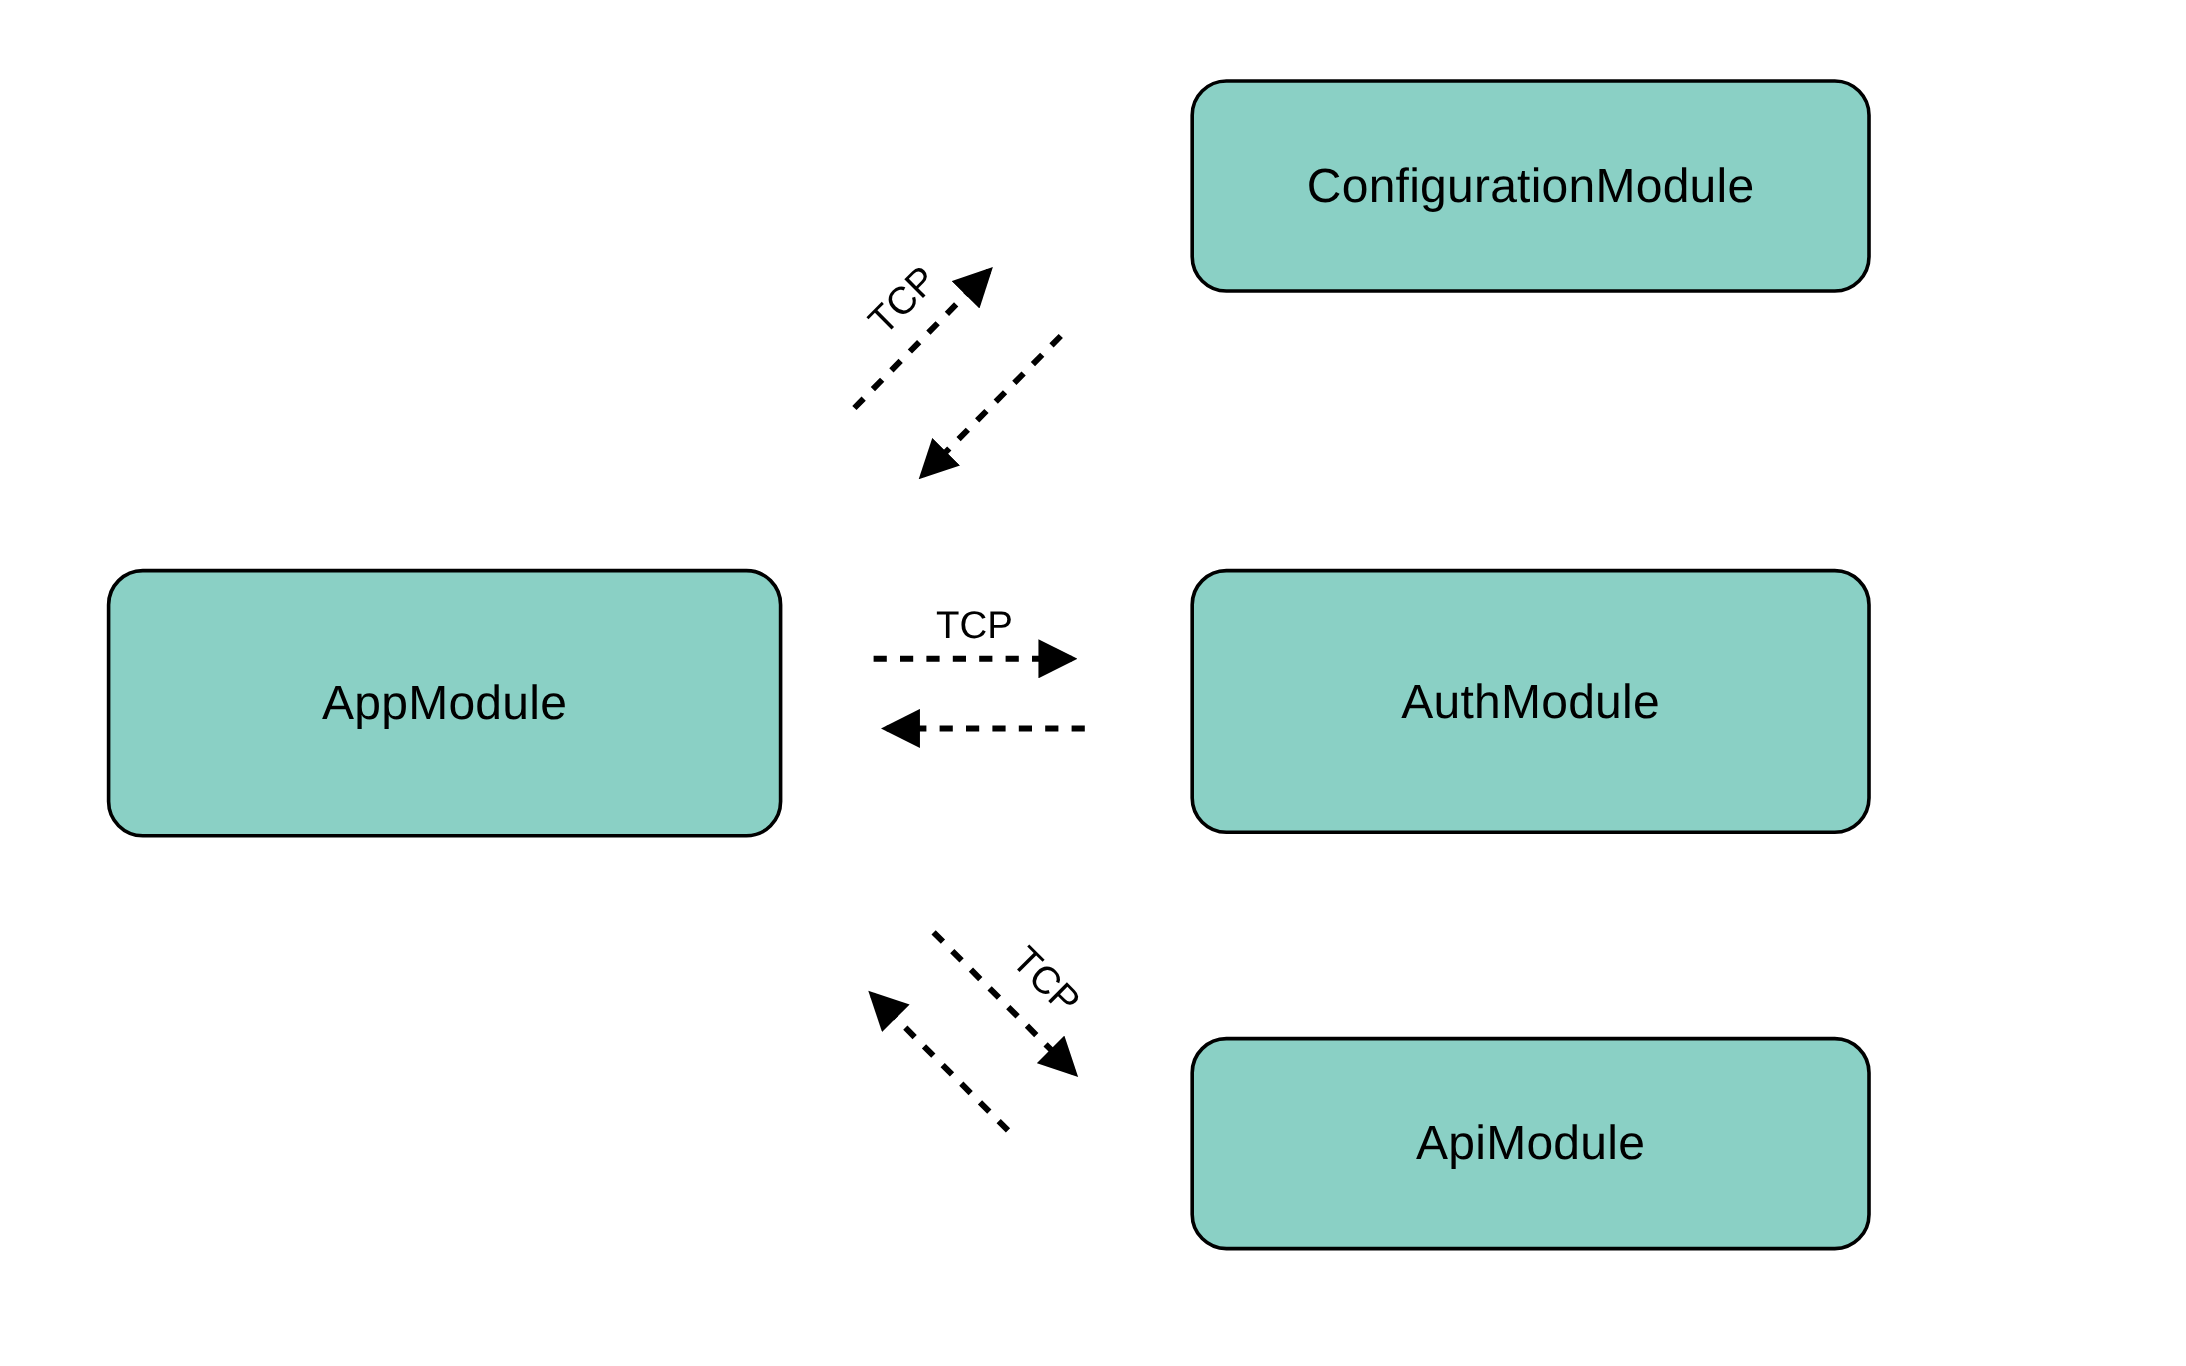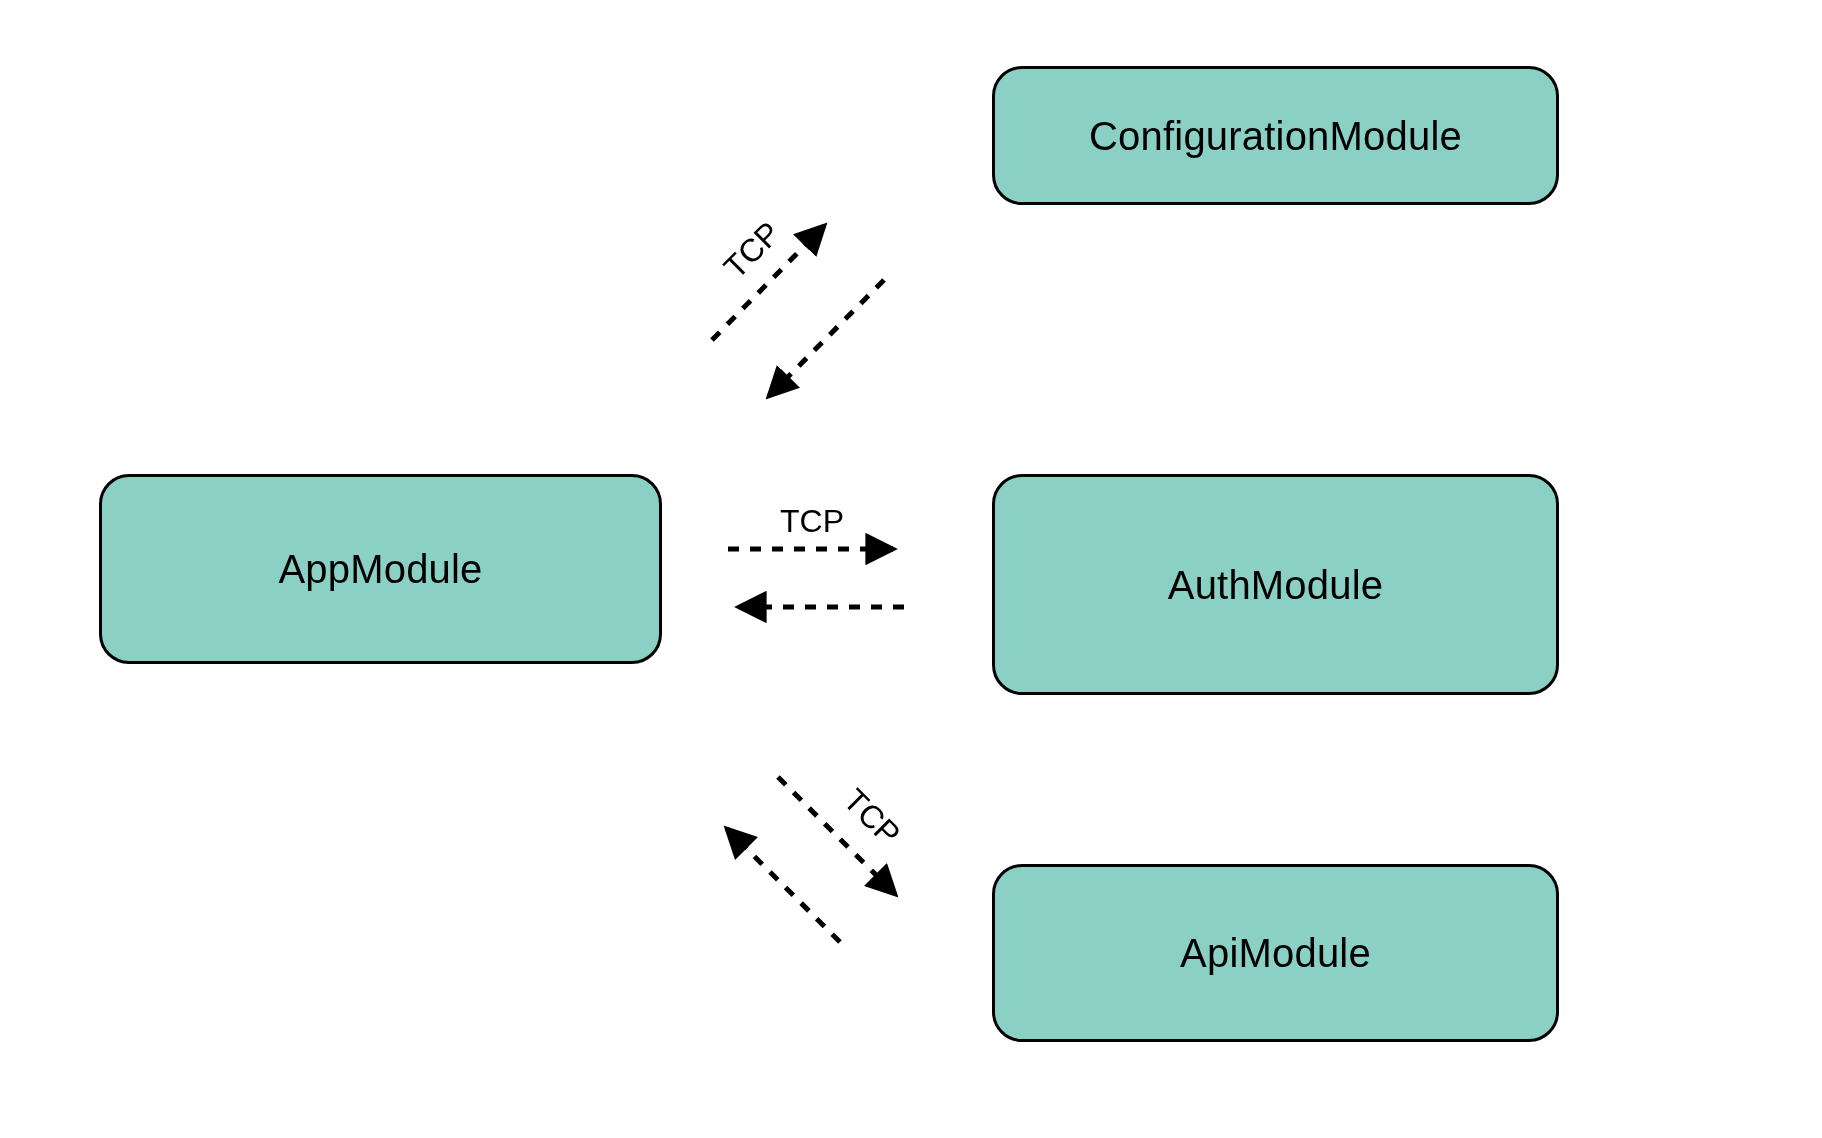--- a/index.html
+++ b/index.html
@@ -87,25 +87,25 @@
       <line x1="840" y1="942" x2="727" y2="829" stroke="#000000" stroke-width="5" stroke-dasharray="11 11" marker-end="url(#arrowhead)"></line>
     </g>
   </svg>
 
   <div class="edge-label" style="left:752px; top:250px; transform: translate(-50%,-50%) rotate(-45deg);">TCP</div>
 
   <div class="edge-label" style="left:812px; top:521px; transform: translate(-50%,-50%) rotate(0deg);">TCP</div>
 
   <div class="edge-label" style="left:872px; top:817px; transform: translate(-50%,-50%) rotate(45deg);">TCP</div>
 
-  <div class="module-box" style="left:992px; top:66px; width:567px; height:139px; background:#8ad0c5;">
+  <div class="module-box" style="left:992px; top:66px; width:567px; height:178px; background:#8ad0c5;">
     <span class="module-label">ConfigurationModule</span>
   </div>
 
-  <div class="module-box" style="left:99px; top:474px; width:563px; height:190px; background:#8ad0c5;">
+  <div class="module-box" style="left:89px; top:474px; width:563px; height:224px; background:#8ad0c5;">
     <span class="module-label">AppModule</span>
   </div>
 
   <div class="module-box" style="left:992px; top:474px; width:567px; height:221px; background:#8ad0c5;">
     <span class="module-label">AuthModule</span>
   </div>
 
   <div class="module-box" style="left:992px; top:864px; width:567px; height:178px; background:#8ad0c5;">
     <span class="module-label">ApiModule</span>
   </div>

